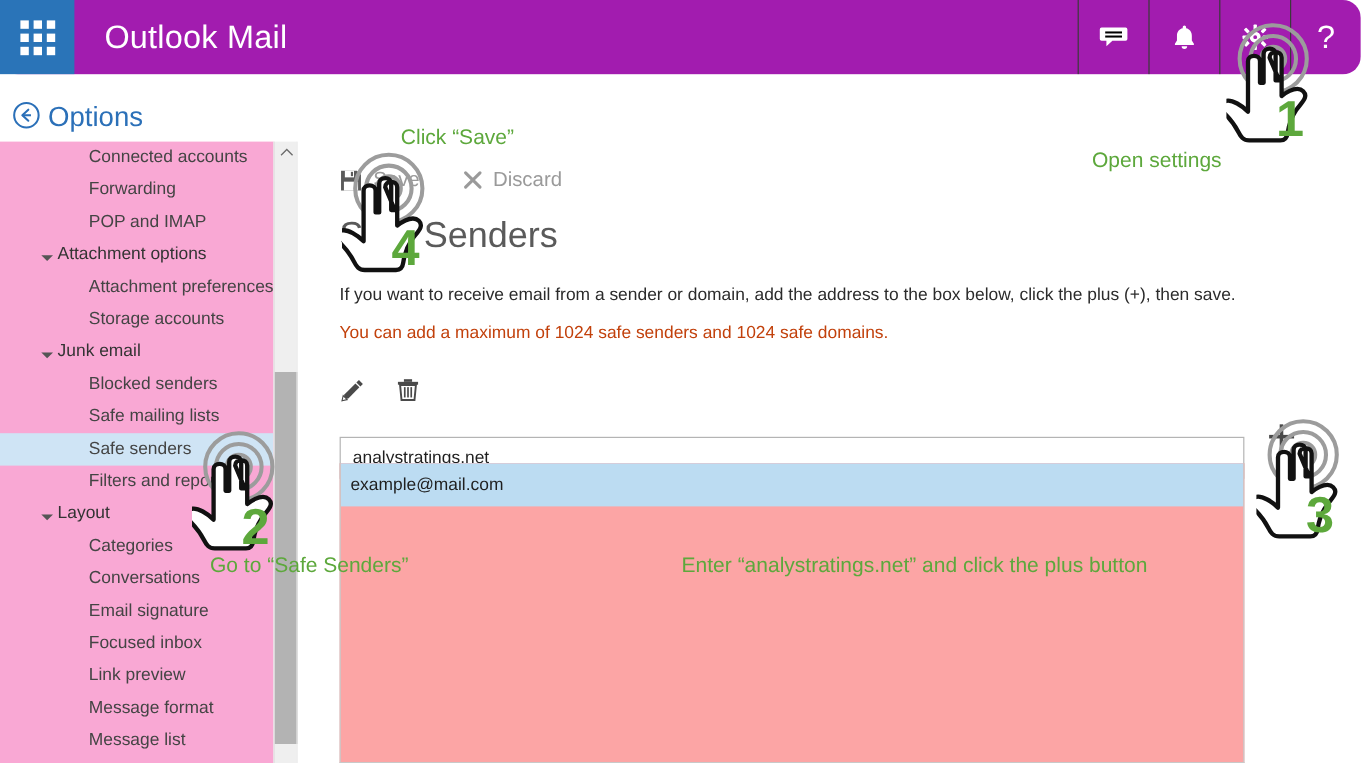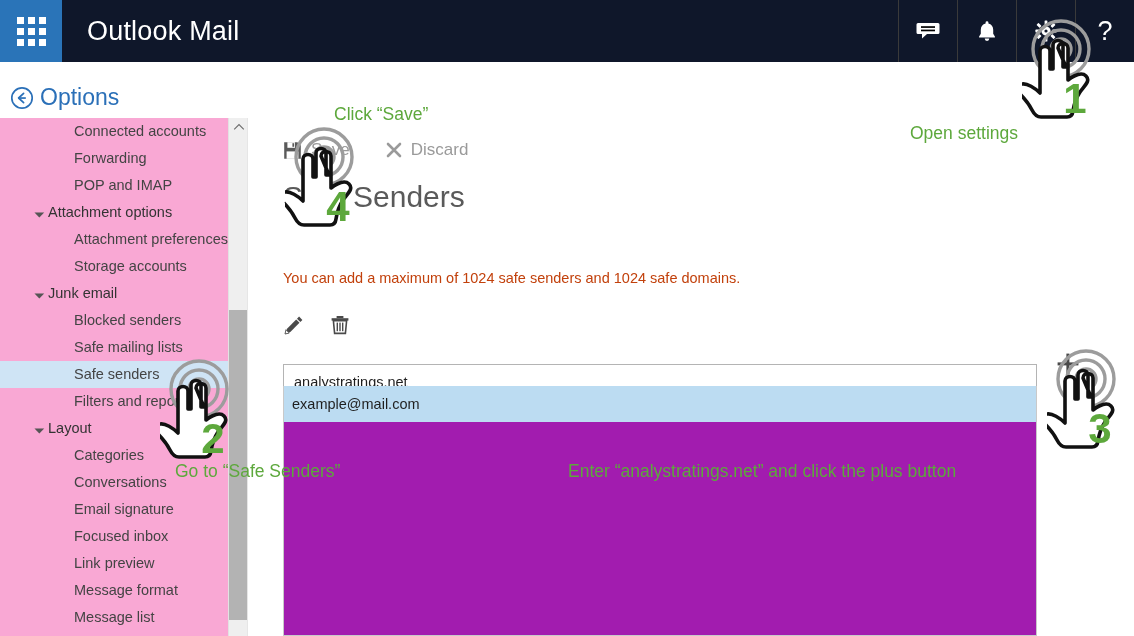--- a/index.html
+++ b/index.html
@@ -5,35 +5,35 @@
   * { box-sizing: border-box; margin: 0; padding: 0; }
   html, body {
     width: 1134px; height: 636px;
     background: #ffffff;
     font-family: "Liberation Sans", sans-serif;
     overflow: hidden;
   }
   #root { position: relative; width: 1134px; height: 636px; background:#fff; }
 
   
-  .topbar { position:absolute; left:0; top:0; width:1134px; height:62px; background:#0f172a; display:flex; align-items:stretch; }
+  .topbar { position:absolute; left:0; top:0; width:1134px; height:62px; background:#a21caf; display:flex; align-items:stretch;border-radius:15px; }
   .waffle { width:62px; height:62px; background:#2a74b8; display:flex; align-items:center; justify-content:center; cursor:pointer; }
   .waffle-grid { display:grid; grid-template-columns: repeat(3, 7px); grid-template-rows: repeat(3, 7px); gap:4px; }
   .waffle-grid i { display:block; width:7px; height:7px; background:#ffffff; }
   .app-title { color:#ffffff; font-size:27px; font-weight:400; padding-left:25px; display:flex; align-items:center; letter-spacing:0.2px; }
   .topbar-spacer { flex:1; }
   .topicons { display:flex; align-items:stretch; }
   .topicon { width:59px; height:62px; display:flex; align-items:center; justify-content:center; cursor:pointer;
              border-left:1px solid #3a3a3a; color:#fff; }
   .topicon svg { display:block; }
   .topicon .qm { font-size:27px; font-weight:400; line-height:1; color:#fff; font-family:"Liberation Sans", sans-serif; }
 
   
   .options-bar { position:absolute; left:0; top:62px; width:1134px; height:56px; background:#fff; }
-  .options-link { position:absolute; left:10px; top:84px; display:flex; align-items:center; gap:6px; cursor:pointer; }
+  .options-link { position:absolute; left:10px; top:84px; display:flex; gap:6px; cursor:pointer; }
   .options-link .back-circle { width:24px; height:24px; }
   .options-link .lbl { color:#2b70b8; font-size:23px; font-weight:400; }
 
   
   .sidebar { position:absolute; left:0; top:118px; width:228px; height:518px; background:#f9a8d4; overflow:hidden; }
   .nav-item { position:relative; height:27px; line-height:27px; font-size:14.5px; color:#444; white-space:nowrap;
               cursor:pointer; padding-left:74px; }
   .nav-item.group { padding-left:48px; color:#333; }
   .nav-item.group .caret { position:absolute; left:36px; top:0; line-height:27px; font-size:9px; color:#555; }
   .nav-item.selected { background:#cfe4f5; }
@@ -64,21 +64,21 @@
   .tinytool { cursor:pointer; display:flex; align-items:center; justify-content:center; width:22px; height:22px; }
   .tinytool svg { display:block; }
 
   .sender-input { position:absolute; left:18px; top:230px; width:754px; height:35px; border:1px solid #b4b4b4;
                   background:#fff; font-size:14.5px; color:#1f1f1f; padding:0 10px; font-family:"Liberation Sans", sans-serif; outline:none;margin-top:16px; }
 
   .plus-btn { position:absolute; left:789px; top:232px; width:28px; height:28px; cursor:pointer;
               display:flex; align-items:center; justify-content:center; }
   .plus-btn svg { display:block; }
 
-  .listbox { position:absolute; left:18px; top:268px; width:754px; height:250px; border:1px solid #c9c9c9; border-top:none; background:#a21caf; overflow:hidden; }
+  .listbox { position:absolute; left:18px; top:268px; width:754px; height:250px; border:1px solid #c9c9c9; border-top:none; background:#fca5a5; overflow:hidden; }
   .list-row { height:36px; line-height:36px; font-size:14.5px; color:#1f1f1f; padding-left:8px; cursor:pointer; }
   .list-row.selected { background:#bcdcf2; }
 
   
   .ann { position:absolute; color:#5da83c; font-weight:normal; font-size:17.5px; white-space:nowrap;text-align:center; }
   .ann-open { left:910px; top:123px; }
   .ann-save { left:334px; top:104px; }
   .ann-safe { left:175px; top:461px; }
   .ann-enter { left:568px; top:461px; }
 
@@ -209,20 +209,21 @@
       <div class="cmd">
         <svg width="16" height="16" viewBox="0 0 16 16">
           <path d="M2 2 L14 14 M14 2 L2 14" stroke="#9a9a9a" stroke-width="2.6" stroke-linecap="round"></path>
         </svg>
         <span>Discard</span>
       </div>
     </div>
 
     <div class="page-title">Safe Senders</div>
 
+    <div class="desc1">If you want to receive email from a sender or domain, add the address to the box below, click the plus (+), then save.</div>
     <div class="desc2">You can add a maximum of 1024 safe senders and 1024 safe domains.</div>
 
     <div class="tinytools">
       <div class="tinytool">
         <svg width="20" height="20" viewBox="0 0 20 20">
           <path d="M15.1 1.6 l3.3 3.3 l-2.1 2.1 l-3.3 -3.3 z" fill="#4a4a4a"></path>
           <path d="M12.2 4.5 l3.3 3.3 l-9.2 9.2 l-4.3 1.0 l1.0 -4.3 z" fill="#4a4a4a"></path>
           <path d="M2.0 14.7 l3.3 3.3 l-4.3 1.0 z" fill="#ffffff" stroke="#4a4a4a" stroke-width="0.9"></path>
         </svg>
       </div>

